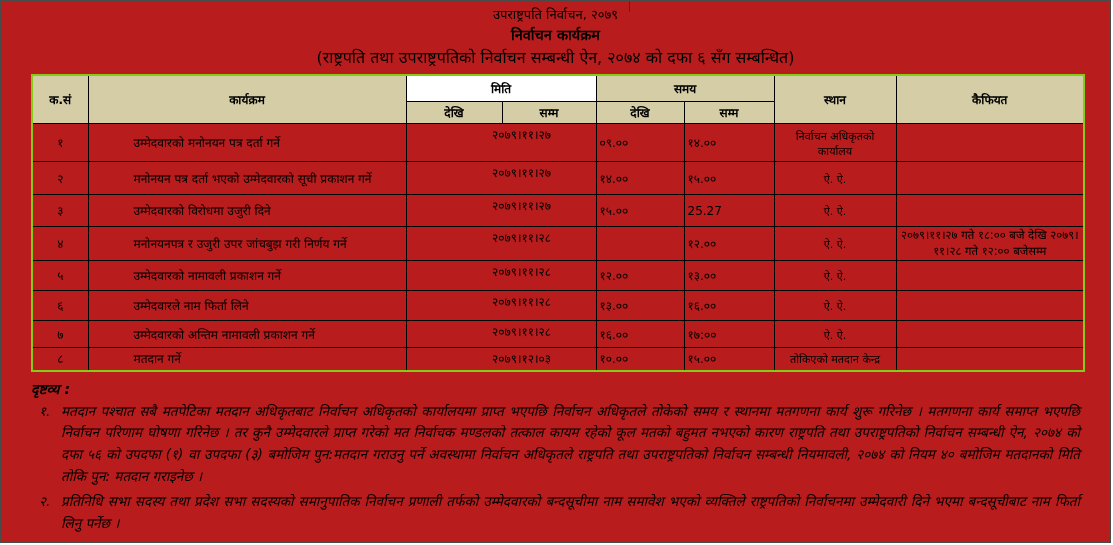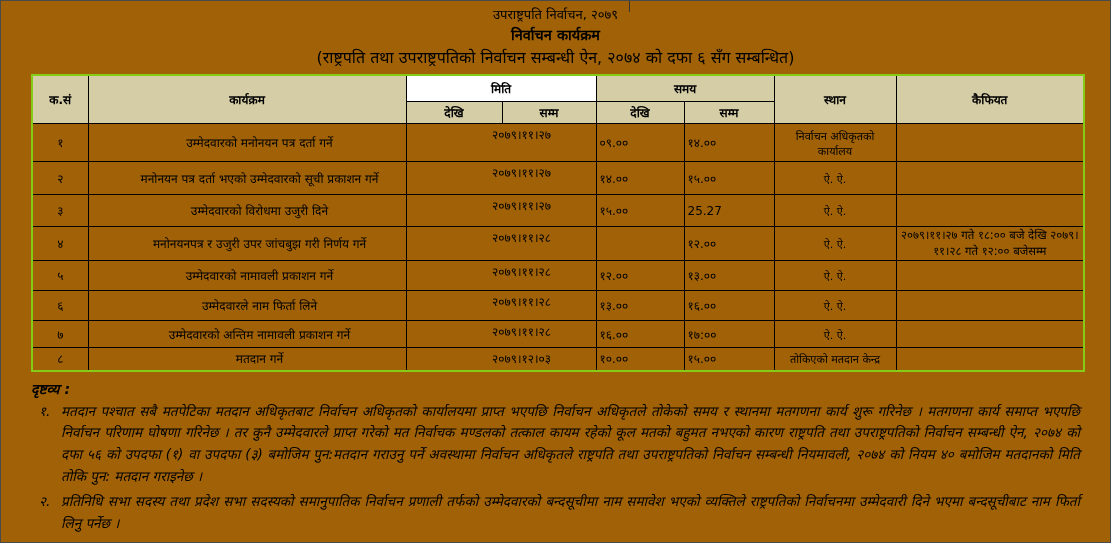--- a/index.html
+++ b/index.html
@@ -2,21 +2,21 @@
 <html><head>
 <meta charset="utf-8">
 <style>
   html, body { margin: 0; padding: 0; background: #ffffff; }
   .page {
     position: relative;
     width: 1111px;
     height: 543px;
     box-sizing: border-box;
     border: 1px solid #4a4a4a;
-    background: #a16207;
+    background: #b91c1c;
     color: #000000;
     font-family: "DejaVu Sans", "Liberation Sans", sans-serif;
     overflow: hidden;
   }
   .top-tick {
     position: absolute;
     left: 628px; top: 0;
     width: 1px; height: 11px;
     background: #333333;
   }
@@ -51,21 +51,21 @@
   .schedule tbody tr:nth-child(1) { height: 38px; }
   .schedule tbody tr:nth-child(2) { height: 33px; }
   .schedule tbody tr:nth-child(3) { height: 32px; }
   .schedule tbody tr:nth-child(4) { height: 33px; }
   .schedule tbody tr:nth-child(5) { height: 30px; }
   .schedule tbody tr:nth-child(6) { height: 30px; }
   .schedule tbody tr:nth-child(7) { height: 27px; }
   .schedule tbody tr:nth-child(8) { height: 23px; }
 
   .schedule td.sn      { text-align: center; }
-  .schedule td.program { text-align: center; padding-left: 28px; }
+  .schedule td.program { text-align: left; padding-left: 45px; }
   .schedule td.date    { text-align: center; vertical-align: top; padding-top: 2px; padding-left: 44px; }
   .schedule td.time    { text-align: left; }
   .schedule td.place   { text-align: center; font-size: 11px; }
   .schedule td.remark  { text-align: center; font-size: 11.5px; line-height: 1.35; padding: 1px 4px; }
 
   .notes { margin: 7px 28px 16px 30px; font-style: italic; }
   .notes-heading { font-weight: bold; font-size: 14px; margin-bottom: 2px; }
   .note-item { display: flex; margin-top: 3px; }
   .note-num { flex: none; width: 22px; padding-left: 8px; font-size: 13.5px; line-height: 1.62; }
   .note-text { flex: 1; text-align: justify; font-size: 13.5px; line-height: 1.62; padding-right: 2px; }

